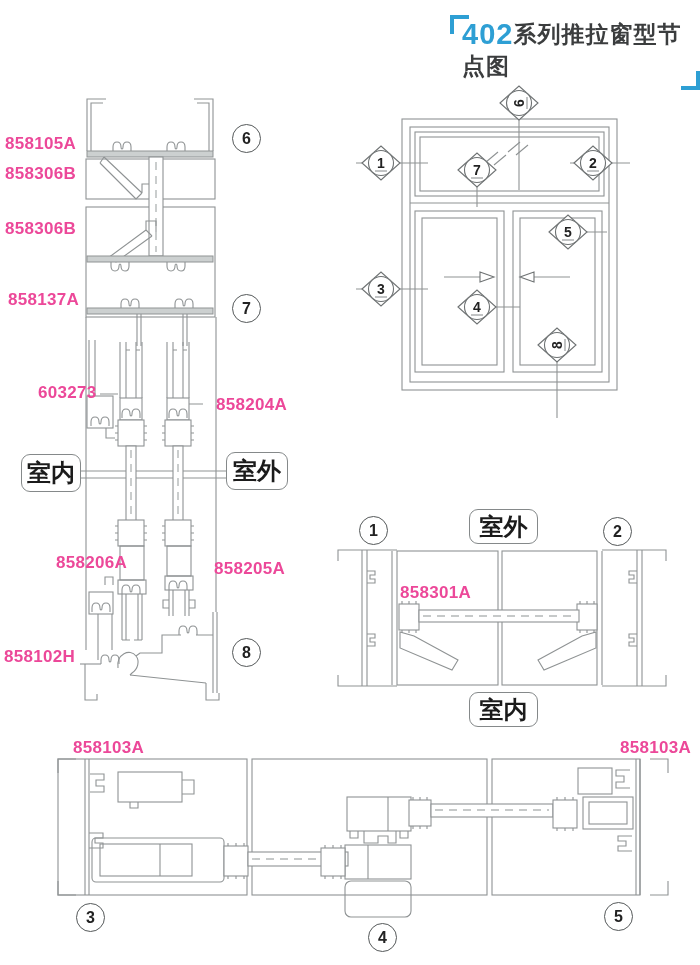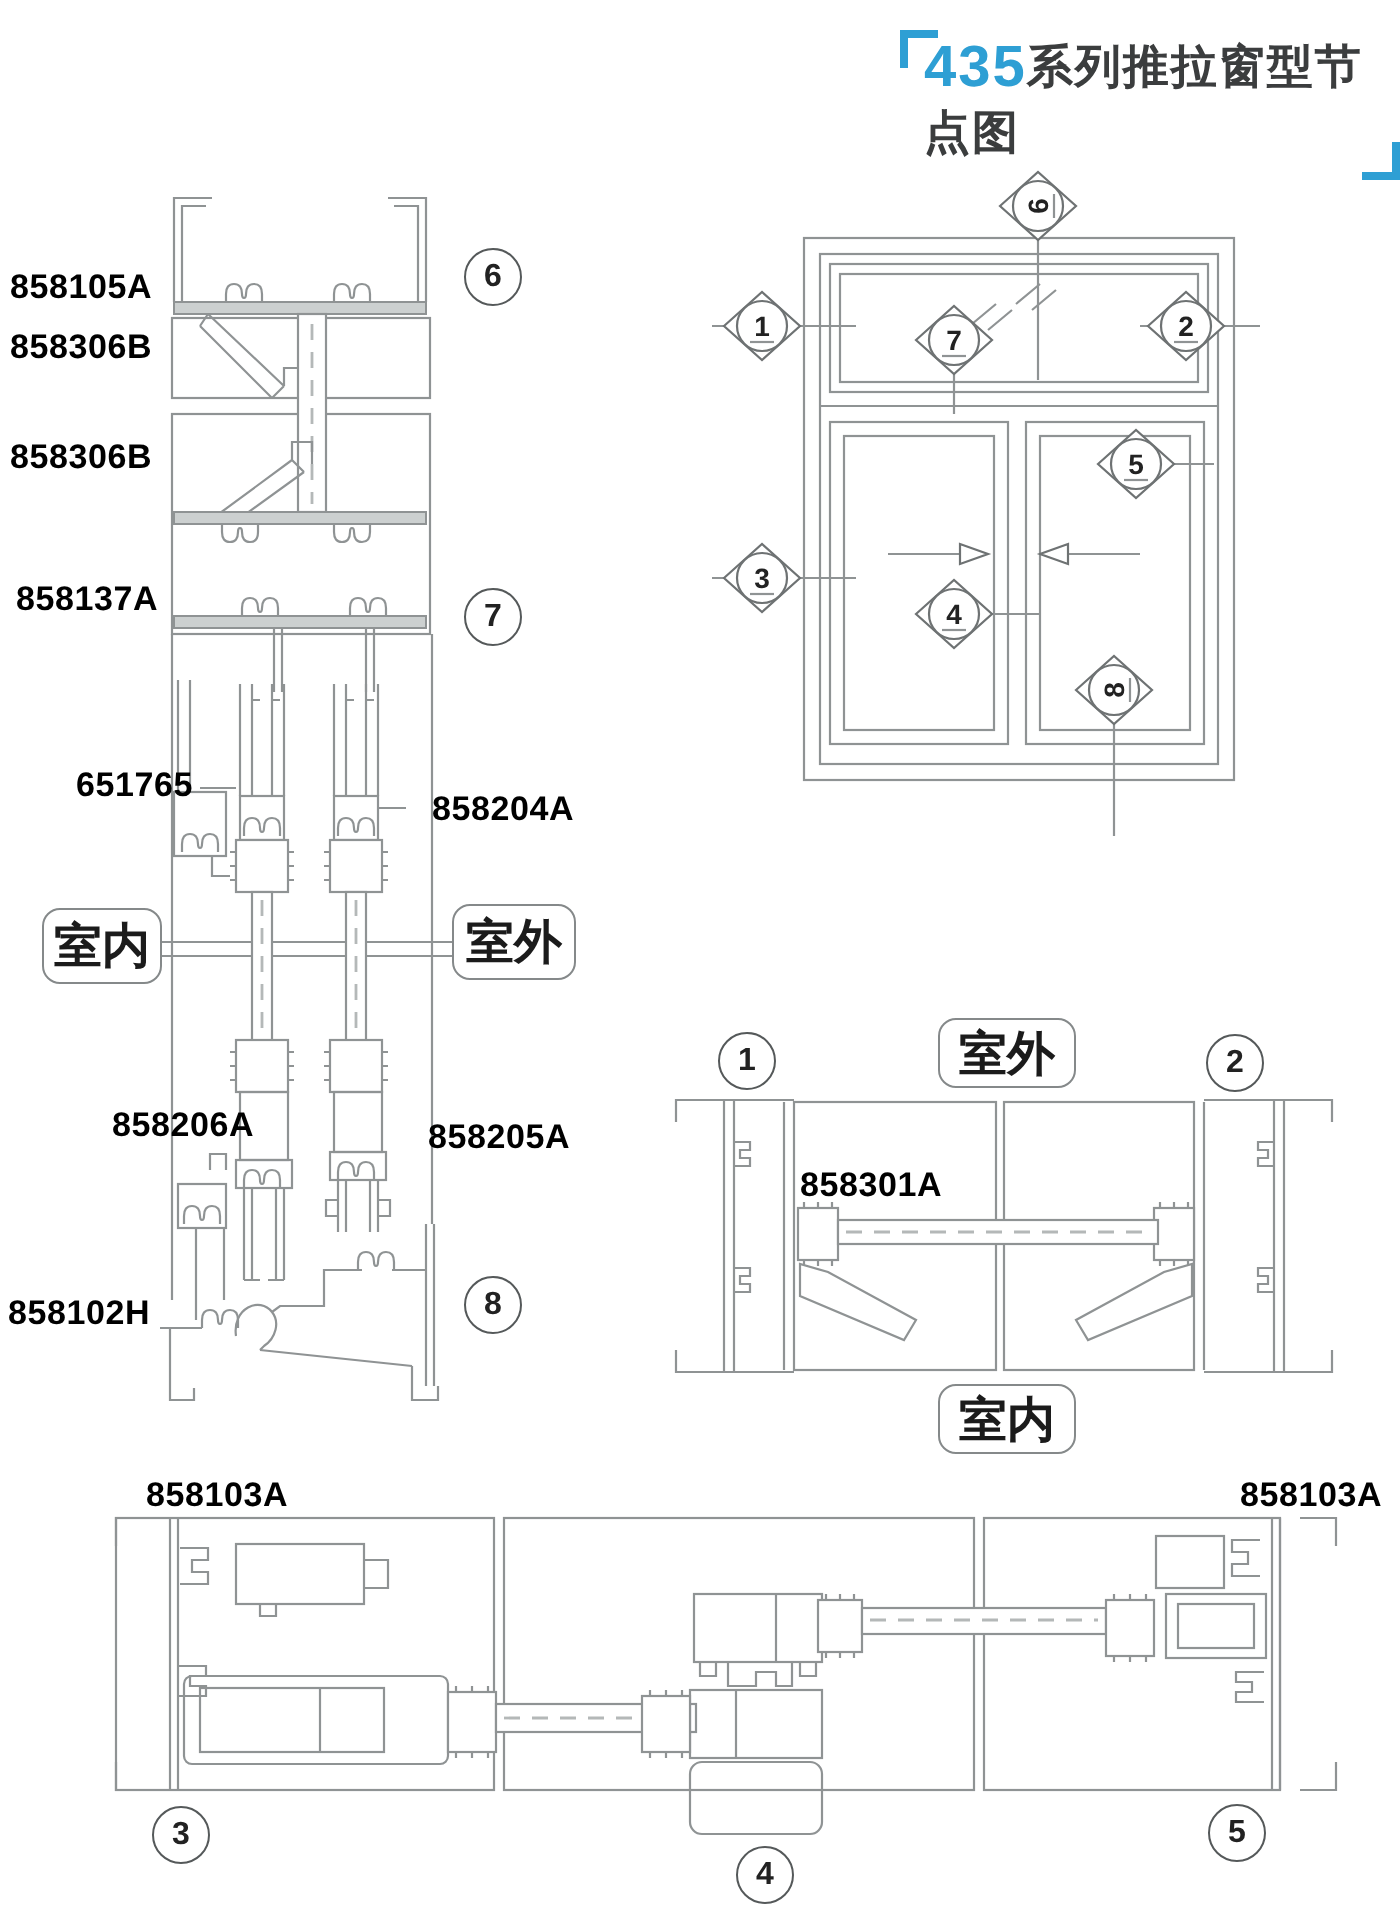--- a/index.html
+++ b/index.html
@@ -6,21 +6,21 @@
   body{width:700px;height:965px;position:relative;overflow:hidden;
        font-family:"Liberation Sans","DejaVu Sans",sans-serif;}
   #art{position:absolute;left:0;top:0;}
   .ln{stroke:#8f9394;fill:none;stroke-width:1.1;}
   .bar{fill:#ccd0d0;stroke:#8f9394;stroke-width:1;}
   .wht{fill:#ffffff;stroke:#8f9394;stroke-width:1.1;}
   .dash{stroke:#b4b8b8;stroke-dasharray:8 6;fill:none;stroke-width:1.4;}
   .mkr{fill:#ffffff;stroke:#6e7273;stroke-width:1.1;}
   .mtx{font:bold 14px "Liberation Sans",sans-serif;fill:#222;}
   .plabel{position:absolute;font:bold 17px "Liberation Sans","DejaVu Sans",sans-serif;
-          color:#000000;letter-spacing:.3px;white-space:nowrap;}
+          color:#ec4899;letter-spacing:.3px;white-space:nowrap;}
   .room{position:absolute;border:1.7px solid #85898a;border-radius:9px;background:#fff;
         display:flex;align-items:center;justify-content:center;
         font-weight:bold;font-size:24px;color:#1b1b1b;}
   .circ{position:absolute;width:27px;height:27px;border:1.4px solid #55595a;border-radius:50%;
         background:#fff;display:flex;align-items:center;justify-content:center;
         font-weight:bold;font-size:16px;color:#222;}
   .title-wrap{position:absolute;left:450px;top:15px;padding:3px 16px 8px 12px;}
   .tl-corner{position:absolute;left:0;top:0;width:15px;height:15px;
              border-left:4px solid var(--acc);border-top:4px solid var(--acc);}
   .br-corner{position:absolute;right:0;bottom:0;width:15px;height:15px;
@@ -258,28 +258,28 @@
     <rect class="ln" x="589" y="802" width="38" height="22"></rect>
     <rect class="wht" x="553" y="800" width="24" height="28"></rect>
     <path class="ln" d="M557,797 v3 M565,797 v3 M573,797 v3 M557,828 v3 M565,828 v3 M573,828 v3"></path>
     <path class="ln" d="M632,836 h-14 v5 h8 v5 h-8 v5 h14"></path>
   </g>
 </svg>
 
 <div class="title-wrap" style="--acc:#2e9fd4">
   <div class="tl-corner"></div>
   <div class="br-corner"></div>
-  <span class="t-num">435</span><span class="t-cn">系列推拉窗型节点图</span>
+  <span class="t-num">402</span><span class="t-cn">系列推拉窗型节点图</span>
 </div>
 
 <div class="plabel" style="left:5px;top:134px">858105A</div>
 <div class="plabel" style="left:5px;top:164px">858306B</div>
 <div class="plabel" style="left:5px;top:219px">858306B</div>
 <div class="plabel" style="left:8px;top:290px">858137A</div>
-<div class="plabel" style="left:38px;top:383px">651765</div>
+<div class="plabel" style="left:38px;top:383px">603273</div>
 <div class="plabel" style="left:216px;top:395px">858204A</div>
 <div class="plabel" style="left:56px;top:553px">858206A</div>
 <div class="plabel" style="left:214px;top:559px">858205A</div>
 <div class="plabel" style="left:4px;top:647px">858102H</div>
 <div class="plabel" style="left:400px;top:583px">858301A</div>
 <div class="plabel" style="left:73px;top:738px">858103A</div>
 <div class="plabel" style="left:620px;top:738px">858103A</div>
 
 <div class="room" style="left:21px;top:454px;width:58px;height:36px">室内</div>
 <div class="room" style="left:226px;top:452px;width:60px;height:36px">室外</div>

